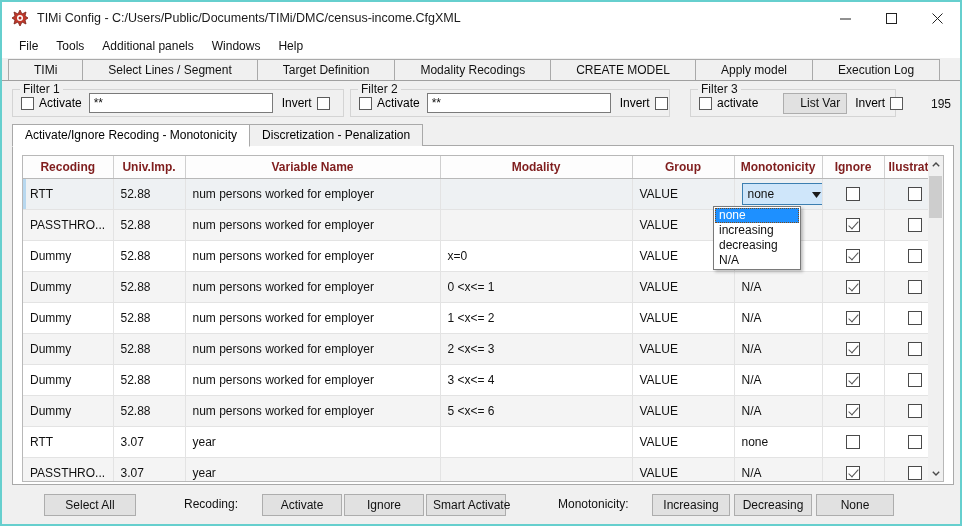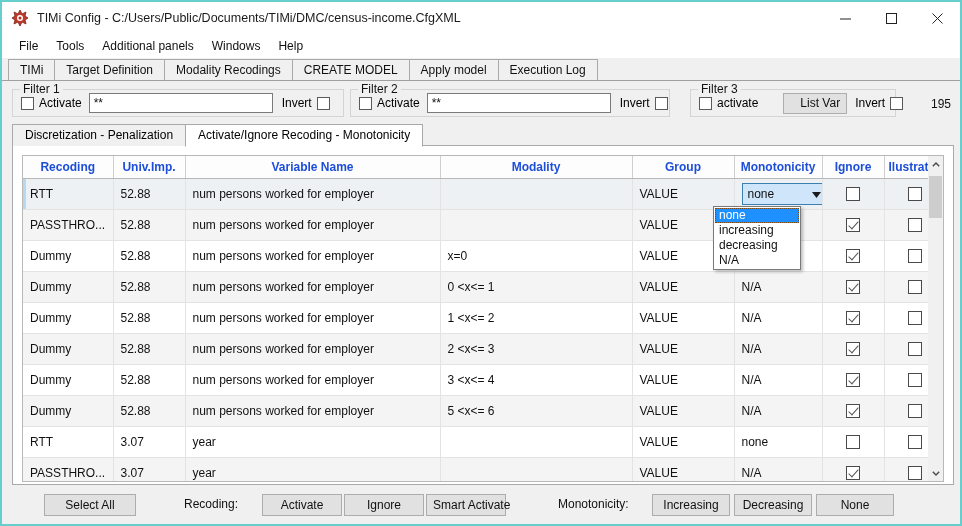--- a/index.html
+++ b/index.html
@@ -76,21 +76,21 @@
     display: flex;
     align-items: flex-end;
     padding-left: 6px;
     border-bottom: 1px solid #a0a0a0;
     position: relative;
     z-index: 2;
   }
   .tab {
     height: 20px;
     line-height: 20px;
-    padding: 0 11px;
+    padding: 0 25px;
     font-size: 12px;
     background: #f0f0f0;
     border: 1px solid #a9a9a9;
     border-bottom: none;
     margin-right: -1px;
     color: #111;
     cursor: default;
     white-space: nowrap;
   }
   .tab.active {
@@ -230,21 +230,21 @@
     width: 906px;
     font-size: 12px;
   }
   table.grid th {
     height: 22px;
     background: #fdfdfd;
     border-right: 1px solid #cfcfcf;
     border-bottom: 1px solid #b8b8b8;
     font-weight: bold;
     font-size: 12px;
-    color: #1d4ed8;
+    color: #7f1d1d;
     padding: 0 4px;
     text-align: center;
     white-space: nowrap;
     overflow: hidden;
   }
   table.grid td {
     height: 30px;
     border-right: 1px solid #e3e3e3;
     border-bottom: 1px solid #e3e3e3;
     padding: 0 7px;
@@ -407,20 +407,21 @@
   <div class="menubar">
     <div class="menu-item">File</div>
     <div class="menu-item">Tools</div>
     <div class="menu-item">Additional panels</div>
     <div class="menu-item">Windows</div>
     <div class="menu-item">Help</div>
   </div>
 
   <div class="tabstrip">
     <div class="tab">TIMi</div>
+    <div class="tab">Select Lines / Segment</div>
     <div class="tab">Target Definition</div>
     <div class="tab">Modality Recodings</div>
     <div class="tab">CREATE MODEL</div>
     <div class="tab">Apply model</div>
     <div class="tab">Execution Log</div>
   </div>
 
   <div class="filters">
 
     <div class="groupbox" style="left:10px; top:8px; width:332px; height:28px;">
@@ -453,22 +454,22 @@
         <button class="btn" style="width:84px; height:21px; margin-left:25px;padding-left:16px;">List Var</button>
         <span class="cb-label" style="margin-left:8px;">Invert</span>
         <span class="cb" style="margin-left:5px;"></span>
       </div>
     </div>
 
     <span class="count-label" style="left:901px; top:16px;margin-left:28px;">195</span>
   </div>
 
   <div class="inner-tabstrip">
+    <div class="itab active">Activate/Ignore Recoding - Monotonicity</div>
     <div class="itab">Discretization - Penalization</div>
-    <div class="itab active">Activate/Ignore Recoding - Monotonicity</div>
   </div>
 
   <div class="panel">
 
     <div class="table-wrap">
       <table class="grid">
         <colgroup>
           <col style="width:90px">
             <col style="width:72px">
             <col style="width:255px">

